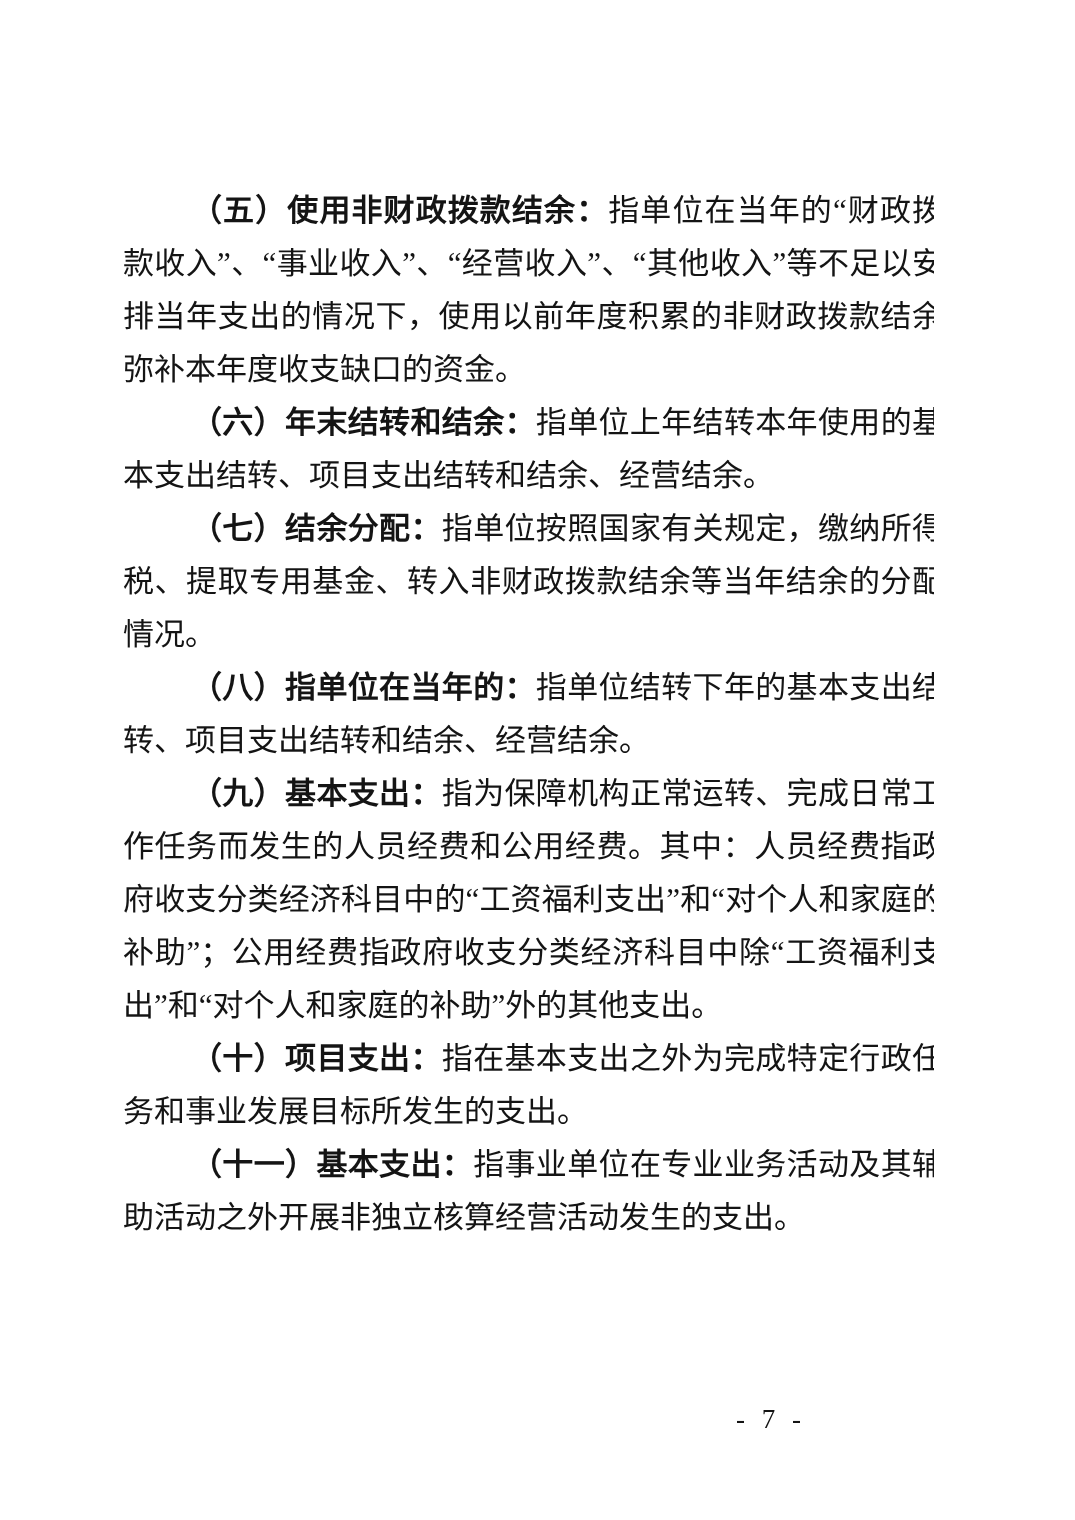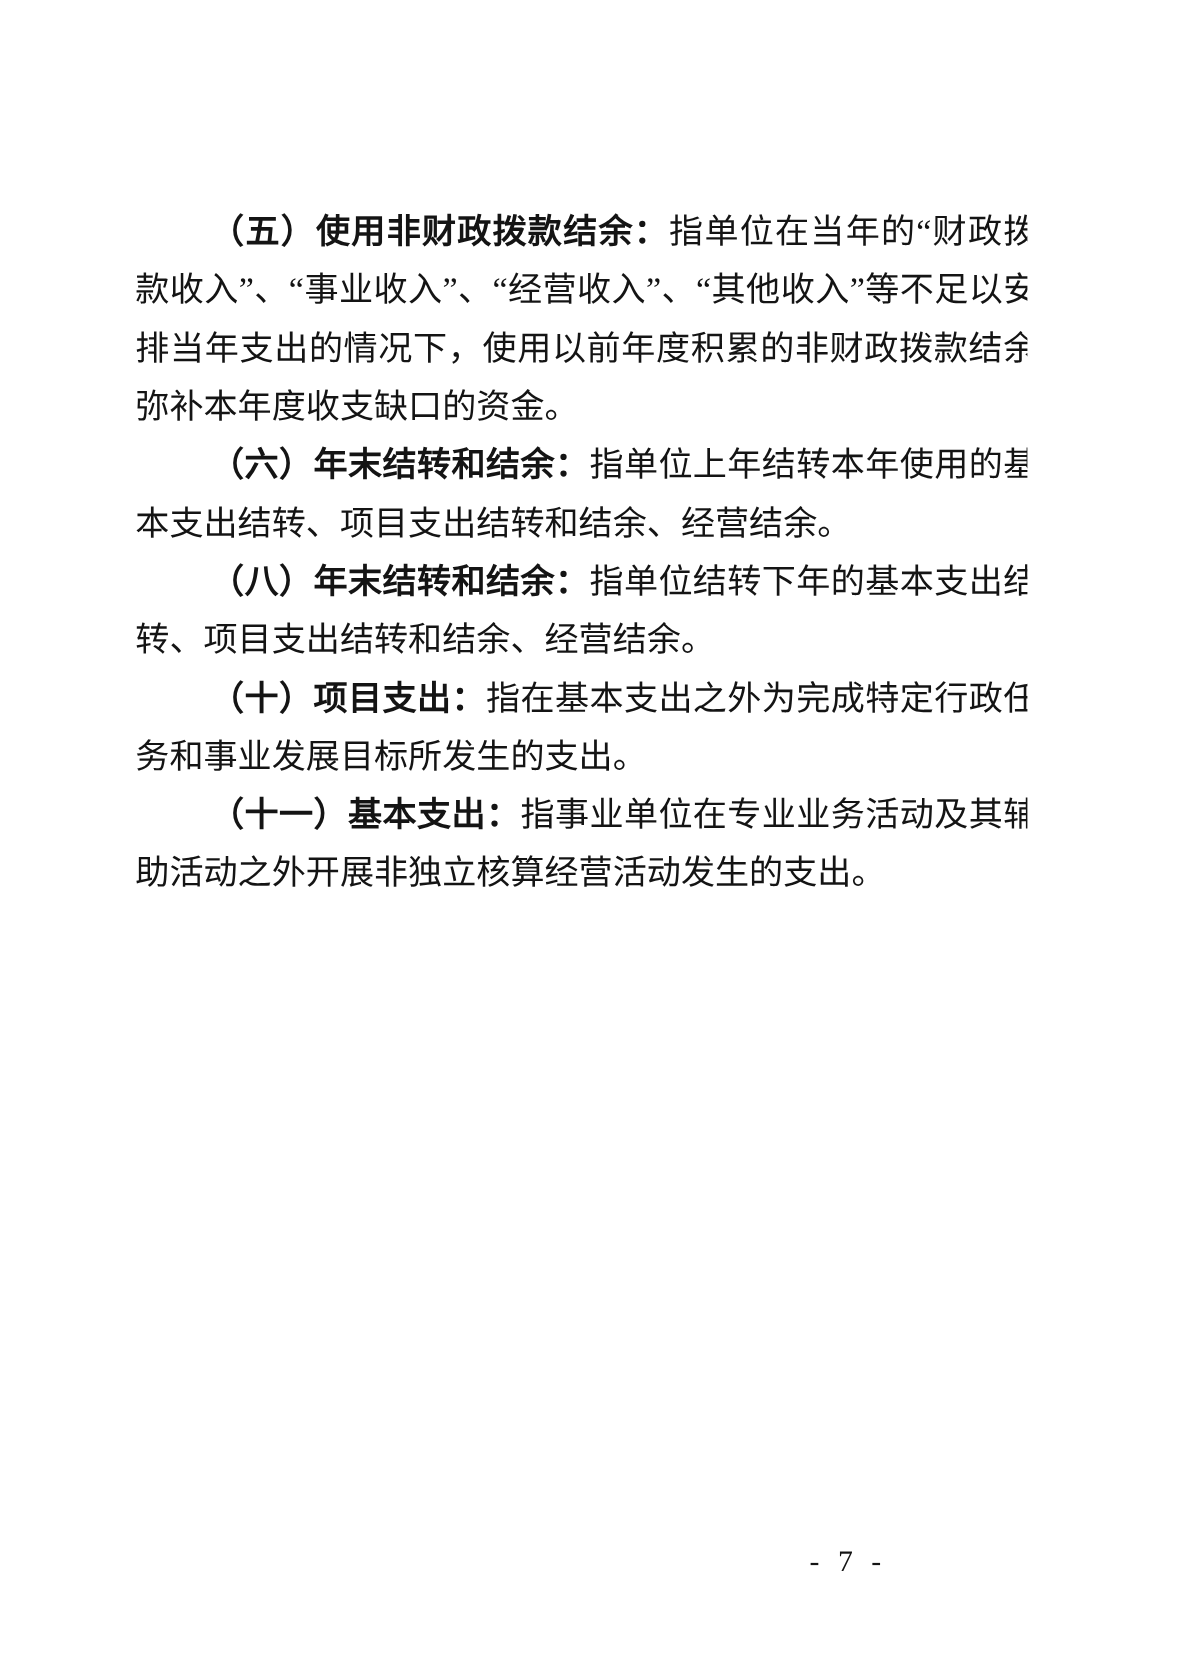--- a/index.html
+++ b/index.html
@@ -52,23 +52,25 @@
 </head>
 <body>
 
 <div class="doc-page">
   <div class="content">
 
     <p class="para"><b>（五）使用非财政拨款结余：</b><span>指单位在当年的“财政拨款收入”、“事业收入”、“经营收入”、“其他收入”等不足以安排当年支出的情况下，使用以前年度积累的非财政拨款结余弥补本年度收支缺口的资金。</span></p>
 
     <p class="para"><b>（六）年末结转和结余：</b><span>指单位上年结转本年使用的基本支出结转、项目支出结转和结余、经营结余。</span></p>
 
+    <p class="para"><b>（七）结余分配：</b><span>指单位按照国家有关规定，缴纳所得税、提取专用基金、转入非财政拨款结余等当年结余的分配情况。</span></p>
 
-    <p class="para"><b>（八）年末结转和结余：</b><span>指单位结转下年的基本支出结转、项目支出结转和结余、经营结余。</span></p>
+    <p class="para"><b>（八）指单位在当年的：</b><span>指单位结转下年的基本支出结转、项目支出结转和结余、经营结余。</span></p>
 
+    <p class="para"><b>（九）基本支出：</b><span>指为保障机构正常运转、完成日常工作任务而发生的人员经费和公用经费。其中：人员经费指政府收支分类经济科目中的“工资福利支出”和“对个人和家庭的补助”；公用经费指政府收支分类经济科目中除“工资福利支出”和“对个人和家庭的补助”外的其他支出。</span></p>
 
     <p class="para"><b>（十）项目支出：</b><span>指在基本支出之外为完成特定行政任务和事业发展目标所发生的支出。</span></p>
 
     <p class="para"><b>（十一）基本支出：</b><span>指事业单位在专业业务活动及其辅助活动之外开展非独立核算经营活动发生的支出。</span></p>
 
 
   </div>
 
   <div class="page-number">- 7 -</div>
 </div>

